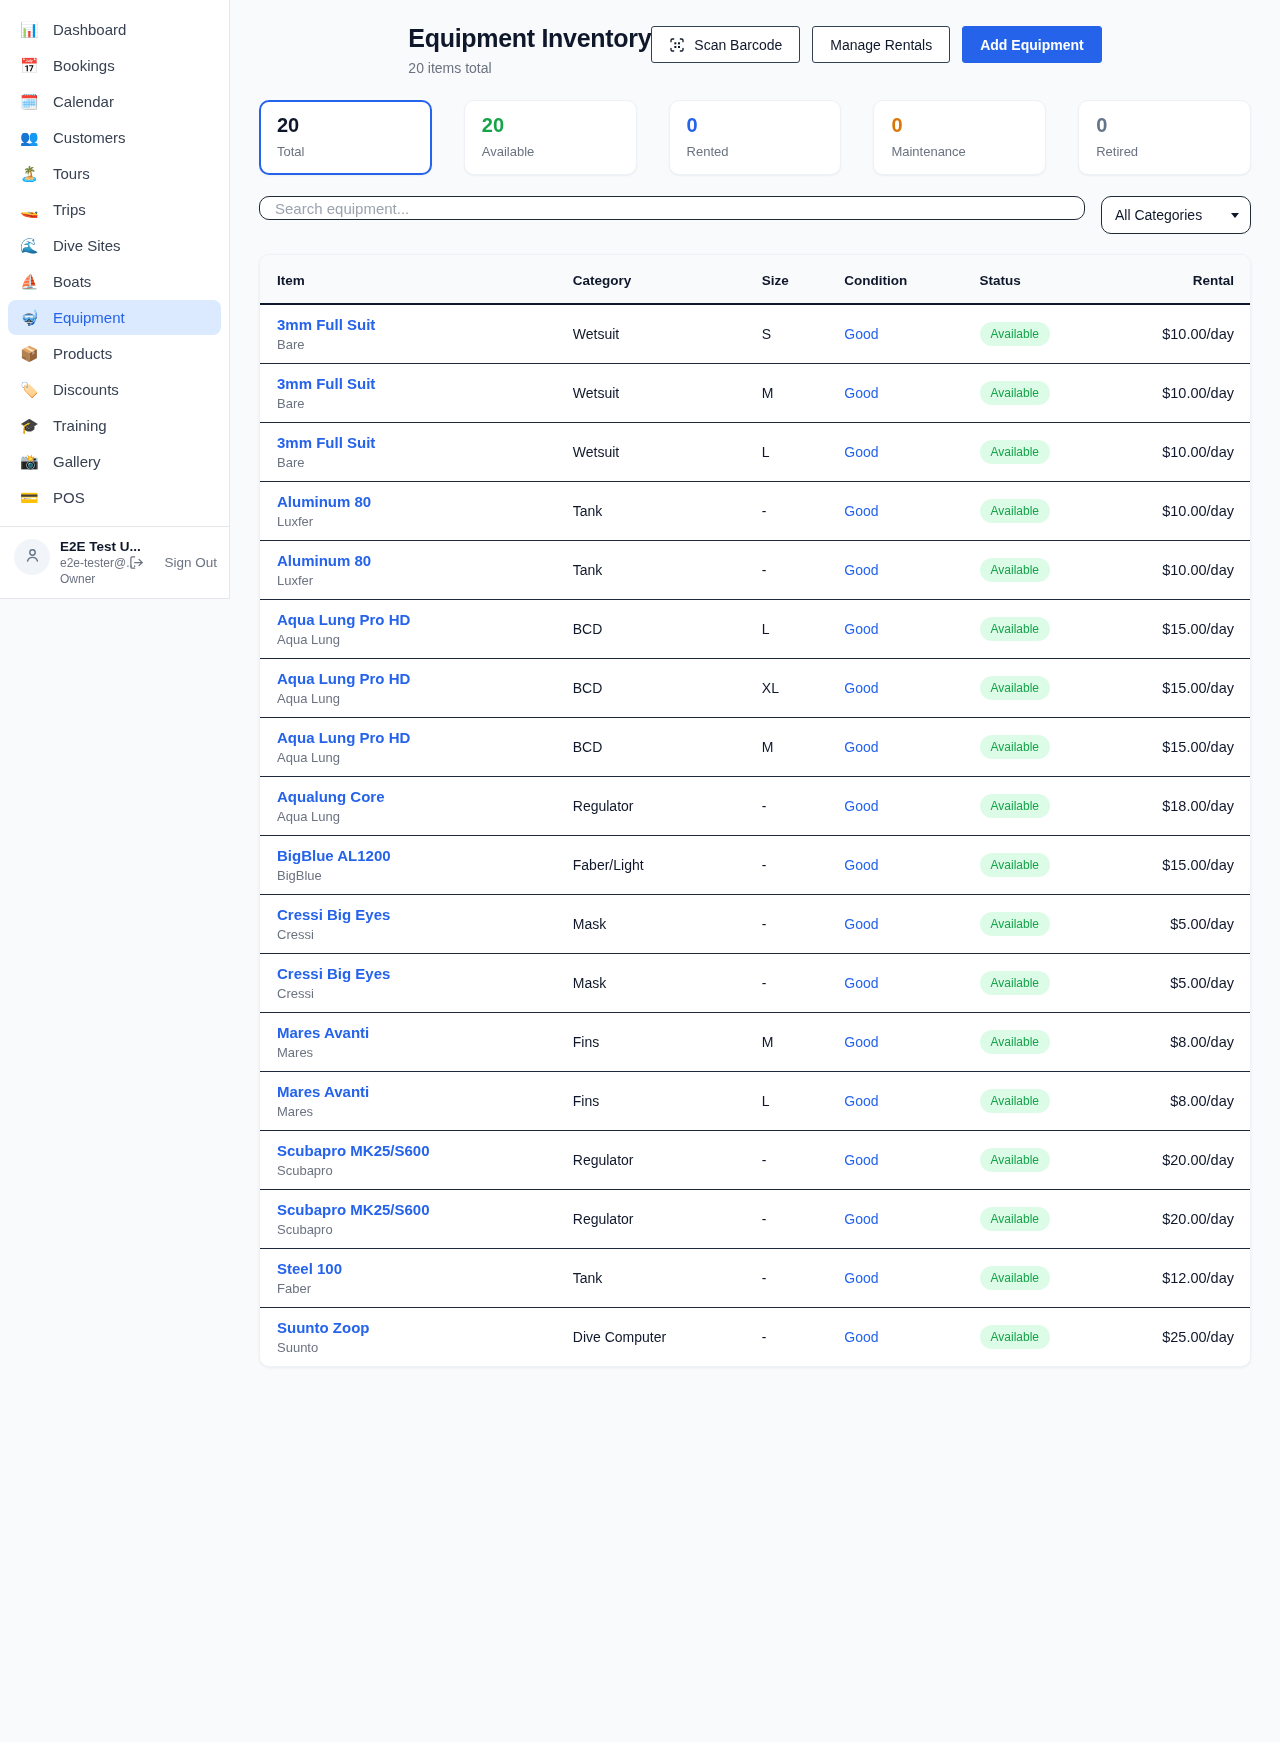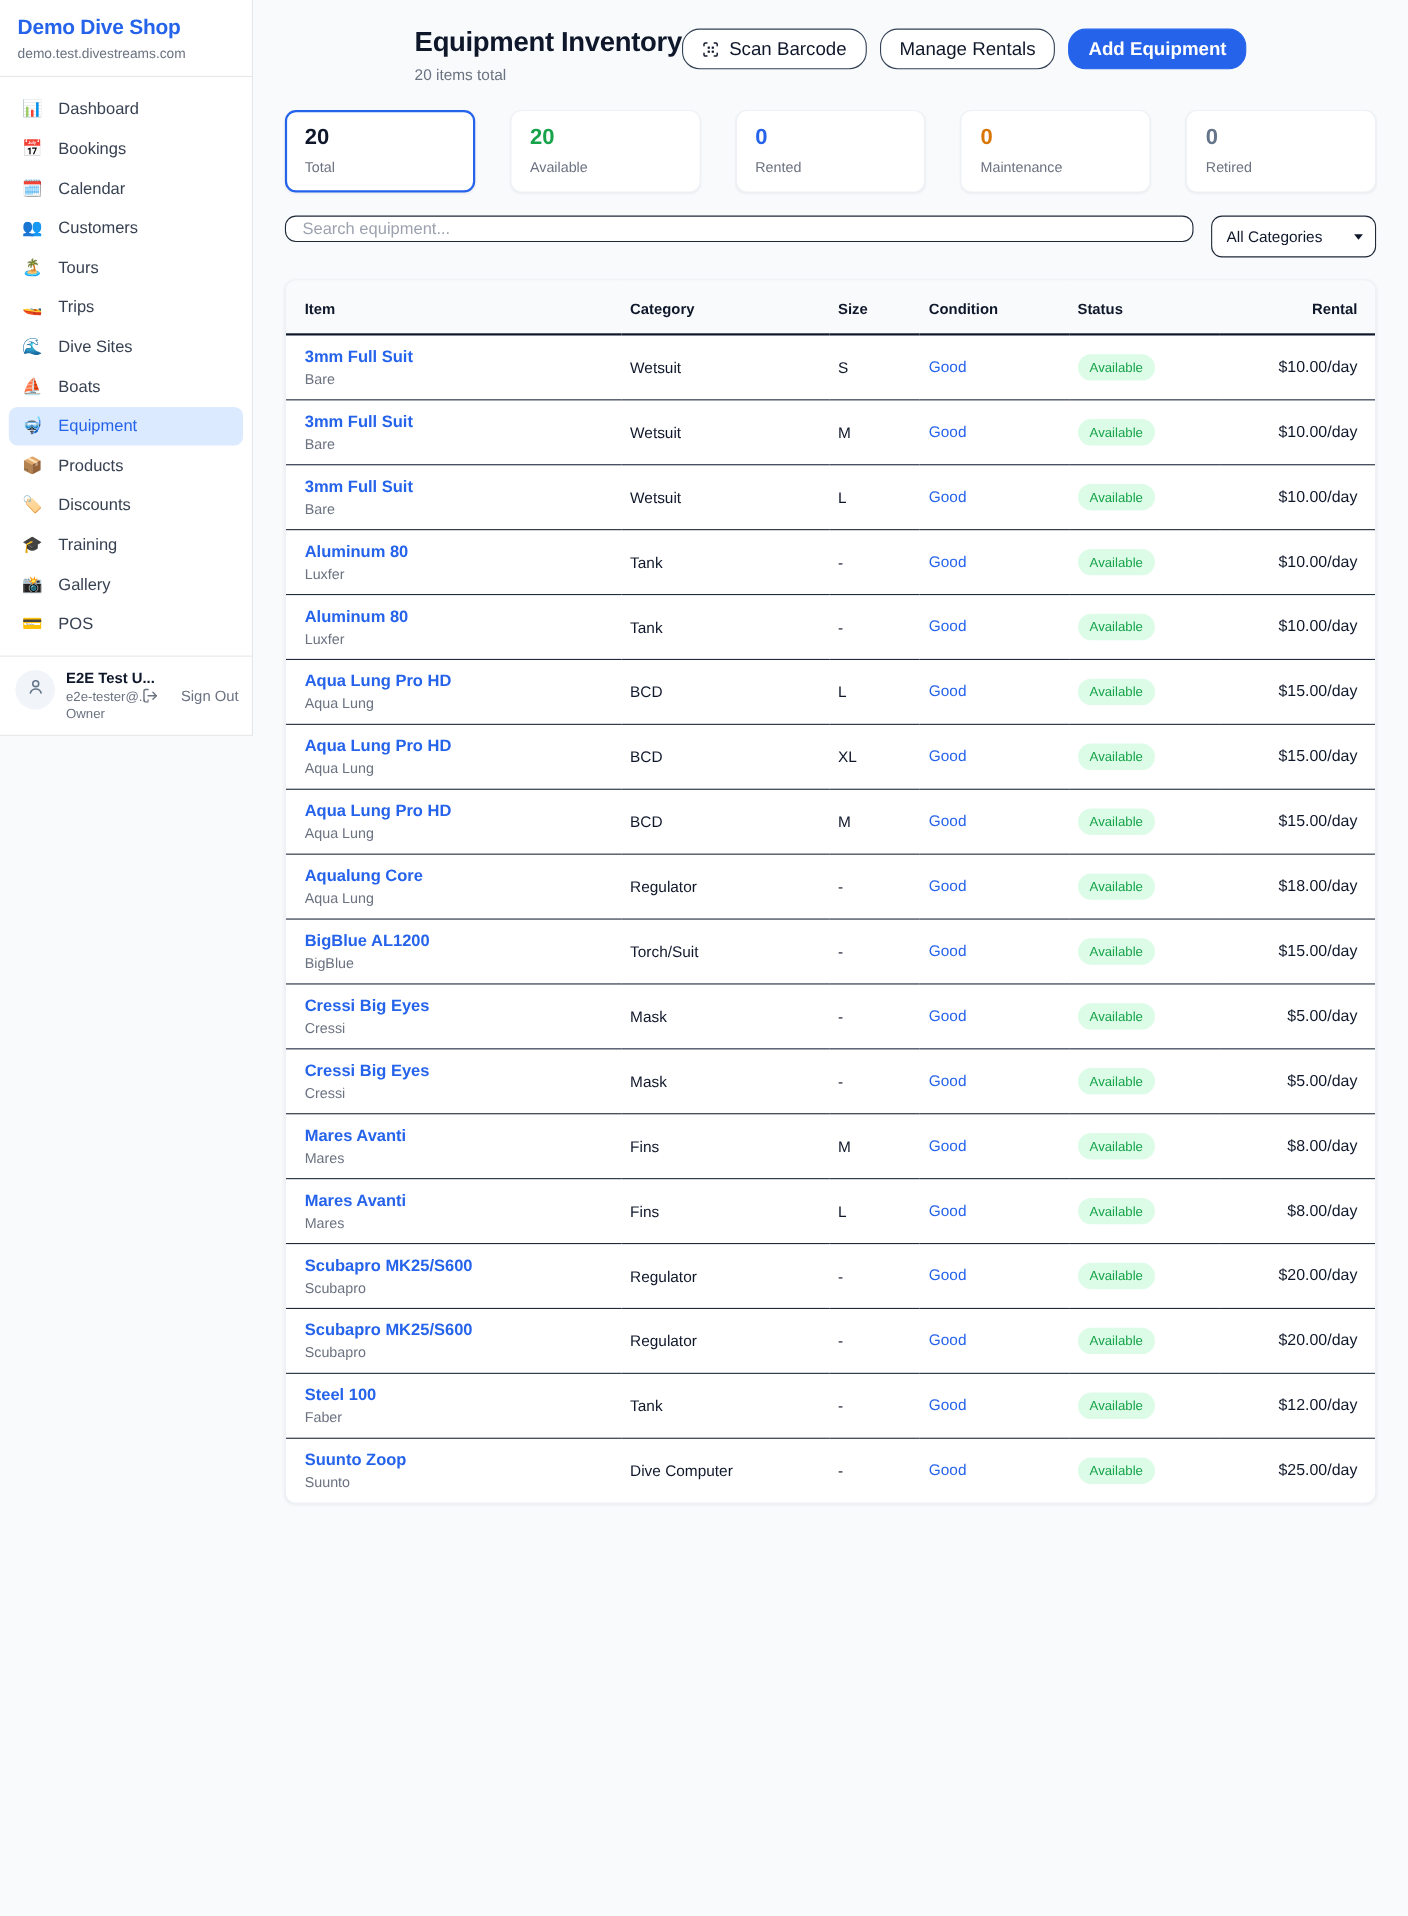--- a/index.html
+++ b/index.html
@@ -20,21 +20,21 @@
   .user-name { font-size:13.5px; font-weight:bold; color:#0f172a; white-space:nowrap; }
   .user-email, .user-role { font-size:12px; color:#6b7280; margin-top:2px; white-space:nowrap; }
   .signout { margin-left:auto; color:#6b7280; font-size:13.5px; display:flex; align-items:center; gap:20px; cursor:pointer; white-space:nowrap; }
 
   
   .main { margin-left:230px; padding:24px 29px 60px; }
   .page-head { display:flex; align-items:flex-start; justify-content:center; }
   .page-title { font-size:25px; font-weight:800; color:#0f172a; letter-spacing:-.3px; }
   .page-sub { font-size:14px; color:#6b7280; margin-top:7px; }
   .head-actions { display:flex; gap:12px; padding-top:2px; }
-  .btn { height:37px; padding:0 17px; border-radius:16px; font-size:17px; font-weight:500; display:inline-flex; align-items:center; gap:9px; background:#fff; border:1px solid #334155; color:#0f172a; cursor:pointer; font-family:inherit; }
+  .btn { height:37px; padding:0 17px; border-radius:3px; font-size:14px; font-weight:500; display:inline-flex; align-items:center; gap:9px; background:#fff; border:1px solid #334155; color:#0f172a; cursor:pointer; font-family:inherit; }
   .btn-primary { background:#2563eb; border:1px solid #2563eb; color:#fff; font-weight:600; }
 
   
   .stats { display:flex; gap:32px; margin-top:24px; }
   .stat-card { flex:1; background:#fff; border:1px solid #eef1f5; border-radius:10px; padding:13px 17px 15px; box-shadow:0 1px 2px rgba(16,24,40,.05); cursor:pointer; }
   .stat-card.active { border:2px solid #2563eb; padding:12px 16px 14px; }
   .stat-value { font-size:20px; font-weight:bold; }
   .stat-label { font-size:13px; color:#6b7280; margin-top:7px; }
 
   
@@ -58,24 +58,20 @@
   .item-brand { color:#6b7280; font-size:13px; margin-top:4px; }
   .cell-text { font-size:14px; color:#0f172a; }
   .good-link { color:#2563eb; font-size:14px; cursor:pointer; }
   .pill { display:inline-block; background:#dcfce7; color:#16a34a; font-size:12px; padding:5px 11px; border-radius:999px; }
   td.cell-rental { text-align:right; font-size:14.5px; color:#0f172a; padding-right:16px; }
 </style>
 </head>
 <body>
 
 <aside class="sidebar">
-  <div class="brand">
-    <div class="brand-name">Demo Dive Shop</div>
-    <div class="brand-domain">demo.test.divestreams.com</div>
-  </div>
   <nav class="nav">
       <div class="nav-item">
         <span class="icon">📊</span>
         <span class="label">Dashboard</span>
       </div>
       <div class="nav-item">
         <span class="icon">📅</span>
         <span class="label">Bookings</span>
       </div>
       <div class="nav-item">
@@ -329,21 +325,21 @@
             <td class="cell-text">-</td>
             <td><span class="good-link">Good</span></td>
             <td><span class="pill">Available</span></td>
             <td class="cell-rental">$18.00/day</td>
           </tr>
           <tr>
             <td>
               <div class="item-name">BigBlue AL1200</div>
               <div class="item-brand">BigBlue</div>
             </td>
-            <td class="cell-text">Torch/Suit</td>
+            <td class="cell-text">Faber/Light</td>
             <td class="cell-text">-</td>
             <td><span class="good-link">Good</span></td>
             <td><span class="pill">Available</span></td>
             <td class="cell-rental">$15.00/day</td>
           </tr>
           <tr>
             <td>
               <div class="item-name">Cressi Big Eyes</div>
               <div class="item-brand">Cressi</div>
             </td>

